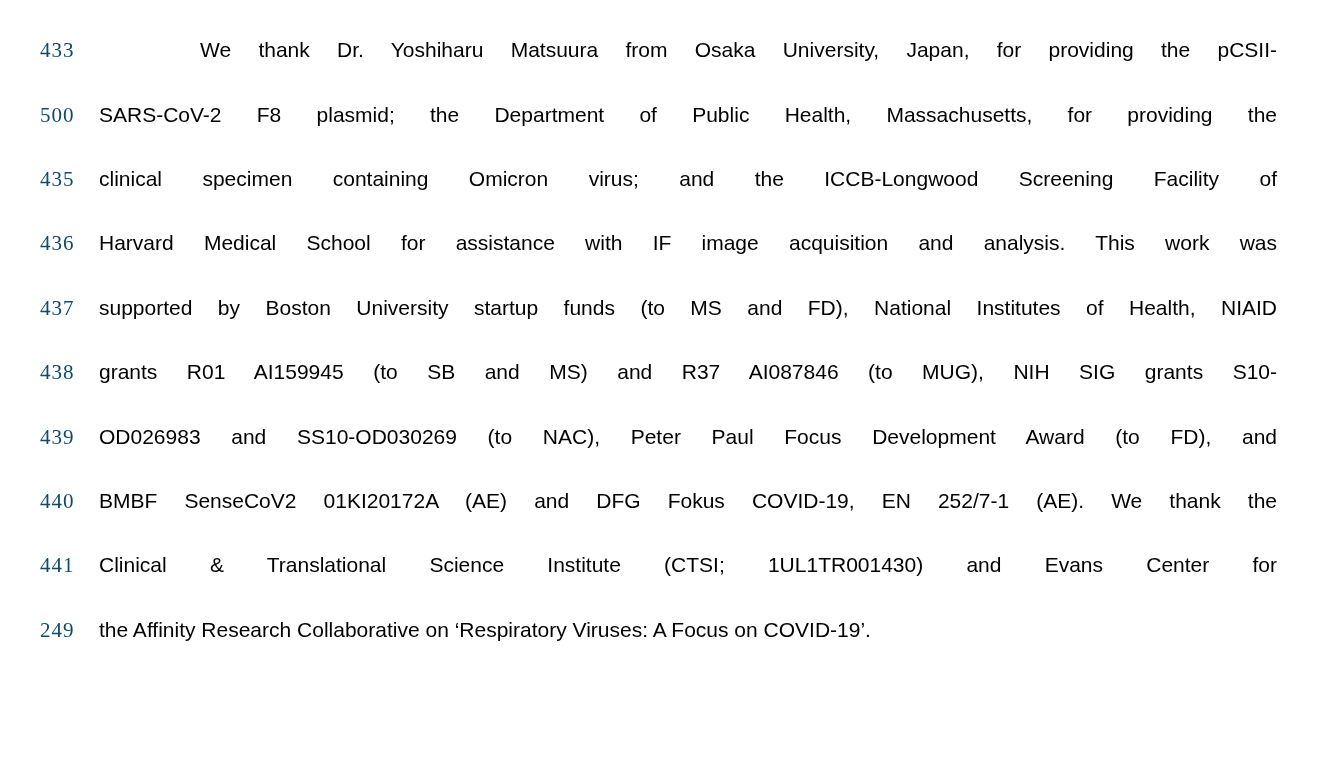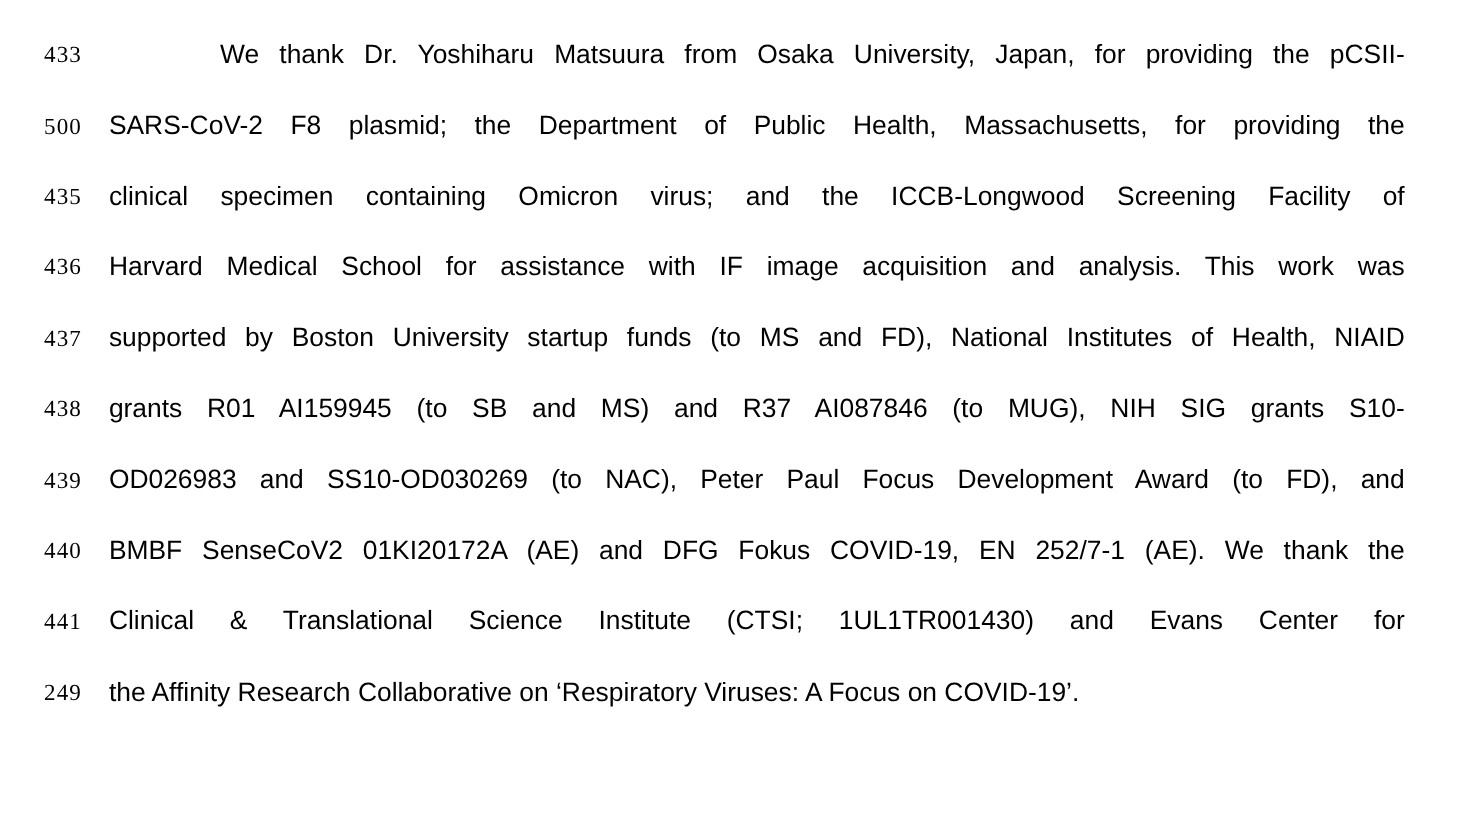--- a/index.html
+++ b/index.html
@@ -23,30 +23,30 @@
     height: 64.4px;
   }
   .num {
     position: absolute;
     left: 40px;
     top: 50%;
     transform: translateY(-50%);
     font-family: "Liberation Serif", serif;
     font-size: 21px;
     letter-spacing: 1px;
-    color: #000000;
+    color: #0c4a6e;
   }
   .txt {
     position: absolute;
     left: 99px;
     width: 1178px;
     top: 50%;
     transform: translateY(-50%);
     font-family: "Liberation Sans", sans-serif;
-    font-size: 24px;
+    font-size: 21px;
     color: #000000;
     text-align: justify;
     text-align-last: justify;
   }
   .row.indent .txt {
     text-indent: 101px;
   }
   .row.left .txt {
     text-align: center;
     text-align-last: left;

